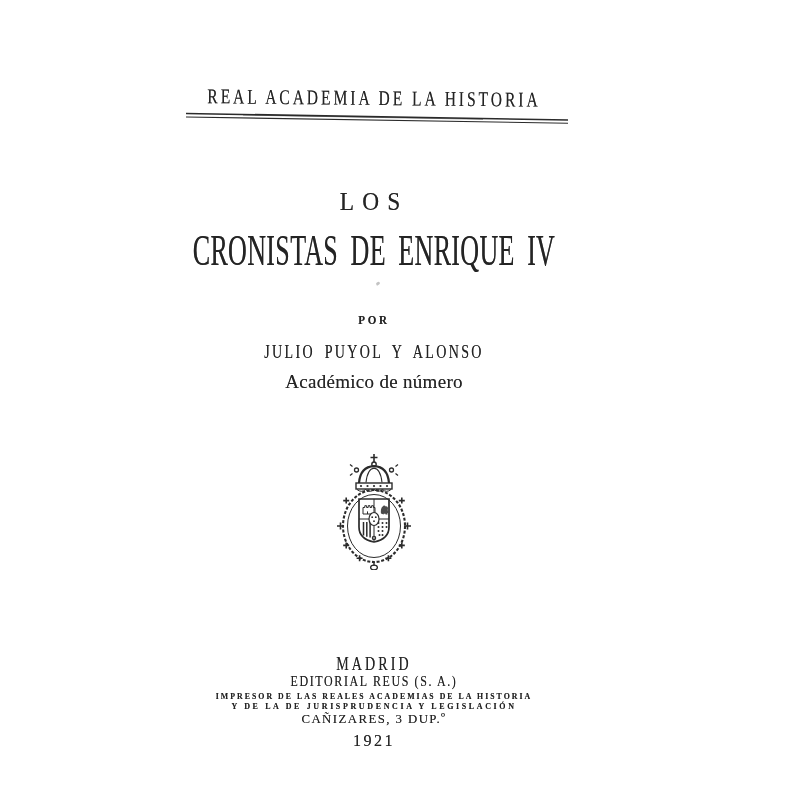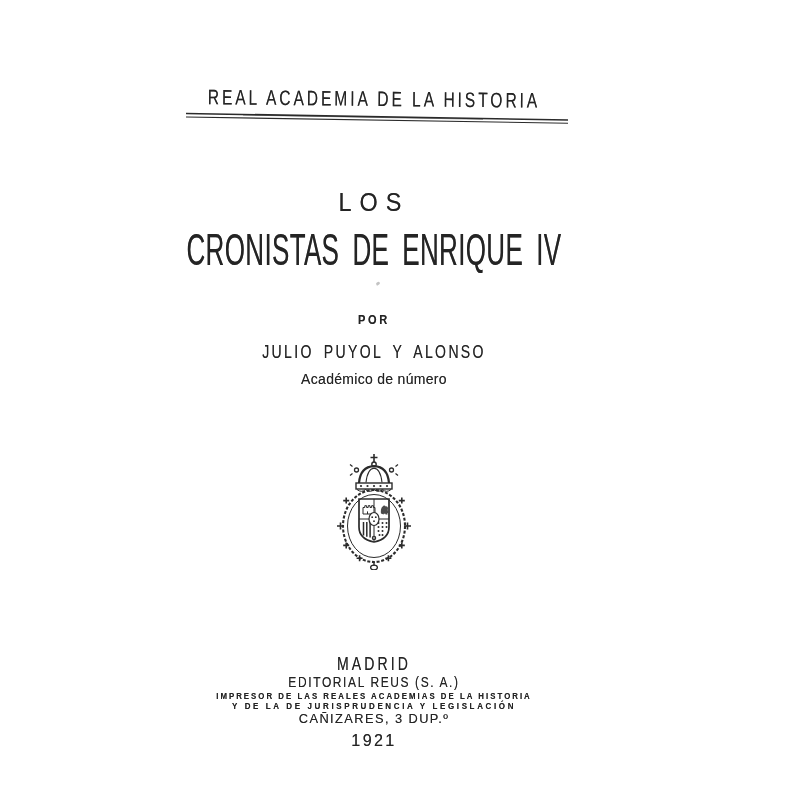--- a/index.html
+++ b/index.html
@@ -5,21 +5,21 @@
   html, body {
     margin: 0; padding: 0;
     width: 800px; height: 800px;
     background: #ffffff;
     overflow: hidden;
   }
   .page {
     position: relative;
     width: 652px; height: 800px;
     background: #ffffff;
-    font-family: Liberation Sans, sans-serif;
+    font-family: Liberation Serif, serif;
     color: #242424;
   }
   
   .line {
     position: absolute;
     left: 0; width: 748px;
     text-align: center;
     line-height: 1;
     white-space: nowrap;
     transform-origin: 374px 50%;
@@ -66,21 +66,21 @@
   }
   .author-name {
     top: 343px;
     font-size: 18px;
     letter-spacing: 3px;
     word-spacing: 5px;
     transform: scaleX(0.78);
   }
   .author-title {
     top: 372px;
-    font-size: 14px;
+    font-size: 19px;
     letter-spacing: 0.3px;
   }
   .emblem {
     position: absolute;
     left: 326px; top: 452px;
     width: 96px; height: 118px;
   }
   .imprint-city {
     top: 655px;
     font-size: 18px;

